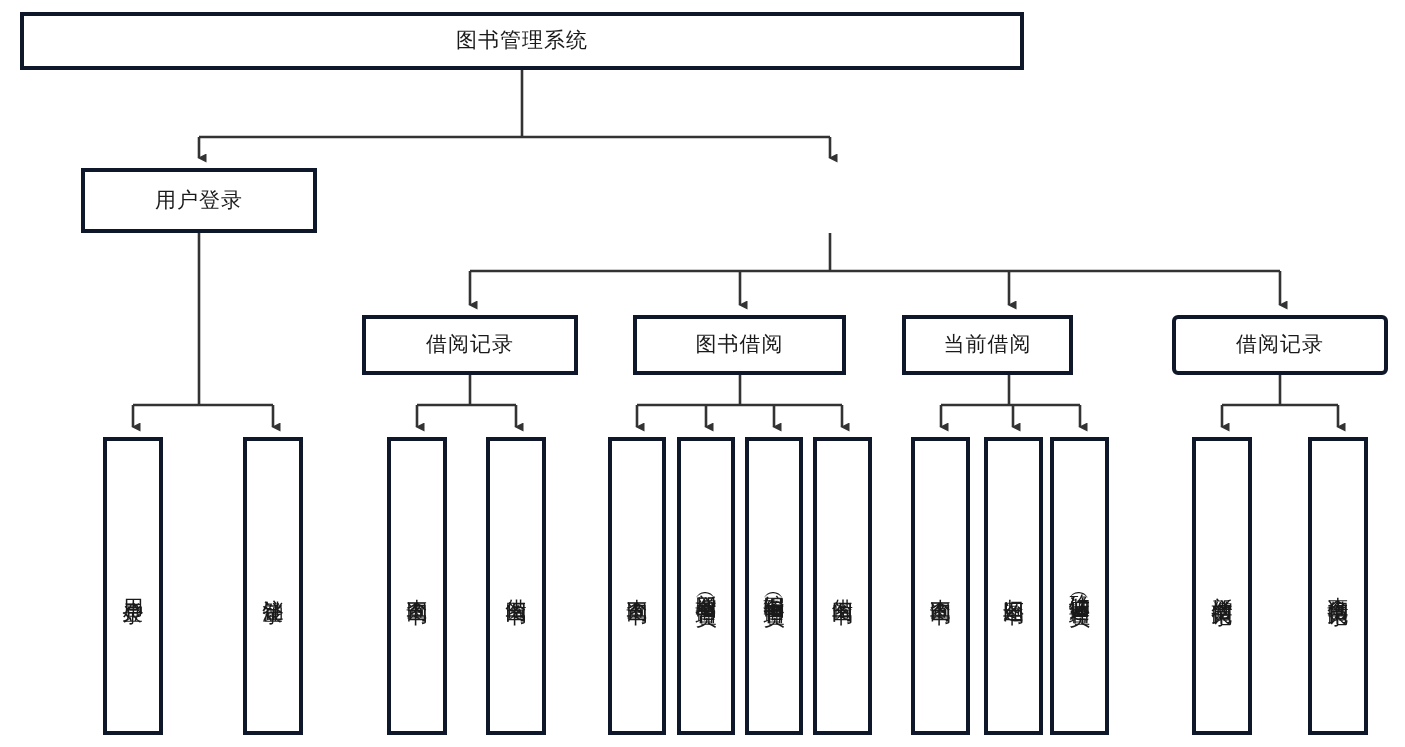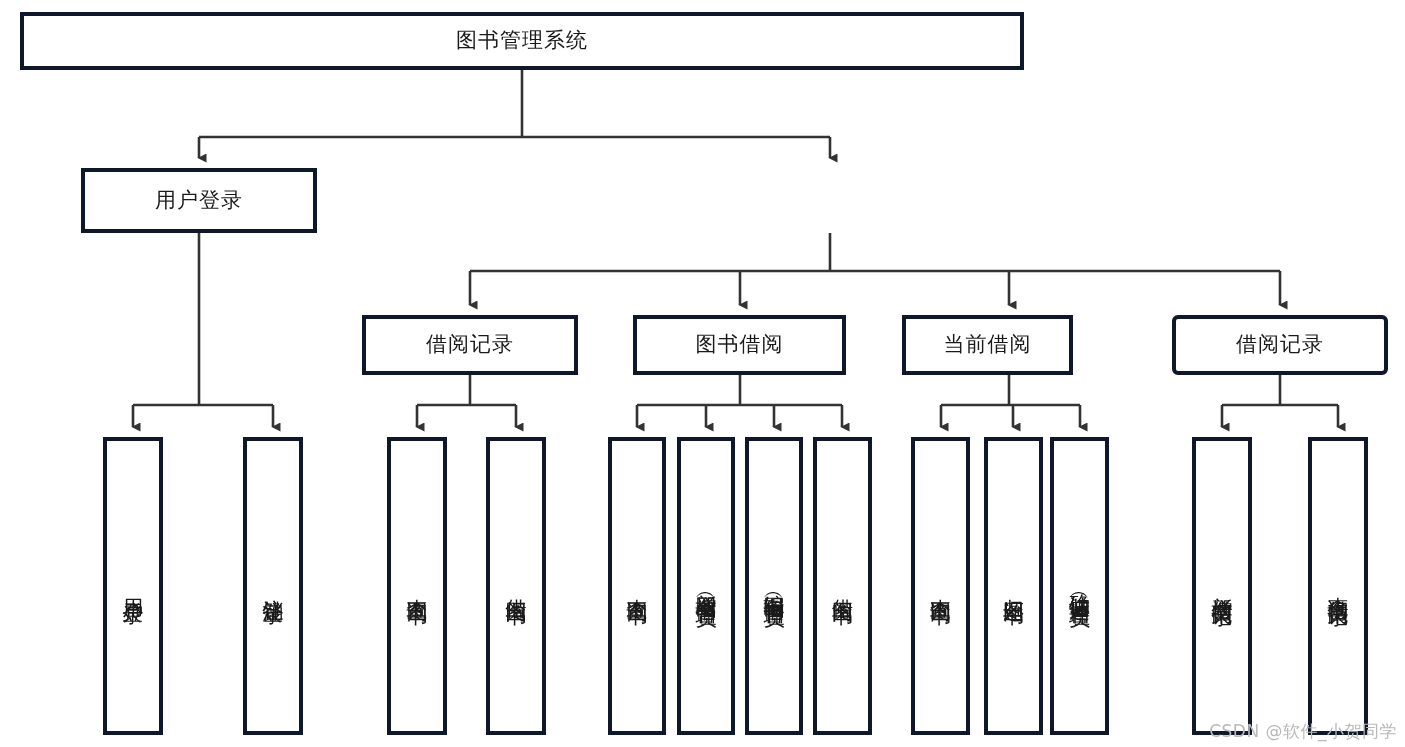--- a/index.html
+++ b/index.html
@@ -175,15 +175,14 @@
   <div class="node v" style="left:1050px; top:437px; width:59px; height:298px;">
     <span class="lbl">确认归还（管理员）</span>
   </div>
   <div class="node v" style="left:1192px; top:437px; width:60px; height:298px;">
     <span class="lbl">新增借阅记录</span>
   </div>
   <div class="node v" style="left:1308px; top:437px; width:60px; height:298px;">
     <span class="lbl">查询借阅记录</span>
   </div>
 
-  <div id="watermark">CSDN @软件_小贺同学</div>
 
 </div>
 
 </body></html>

